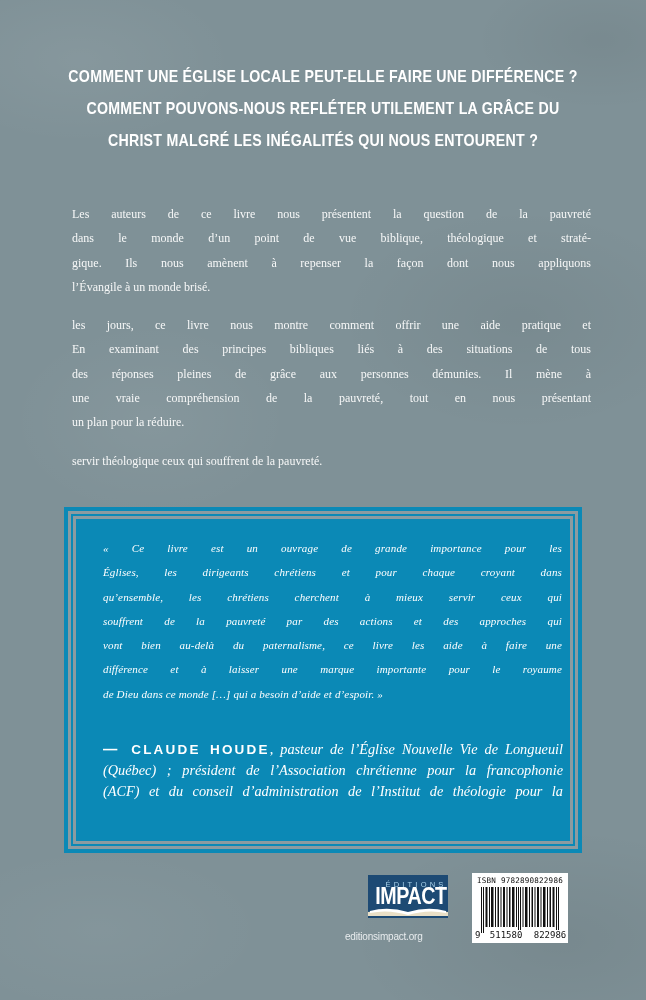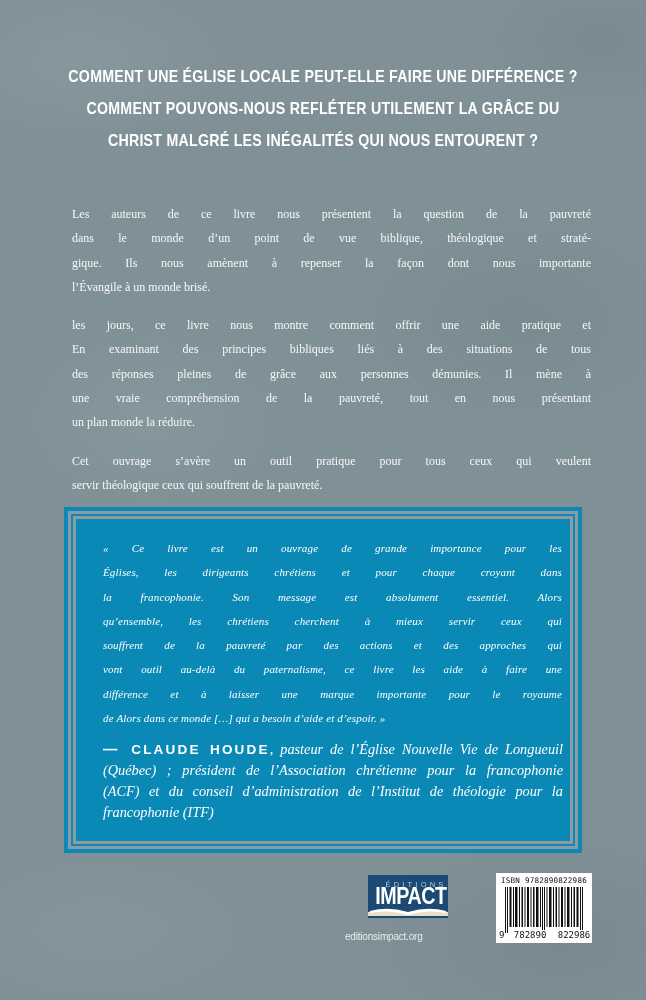--- a/index.html
+++ b/index.html
@@ -126,21 +126,21 @@
       left: 345px; top: 931px; width: 126px;
       text-align: left;
       font-family: "Liberation Sans", "DejaVu Sans", sans-serif;
       font-size: 10px;
       color: #e8ecee;
       letter-spacing: -0.2px;
     }
 
     .barcode {
       position: absolute;
-      left: 496px; top: 873px; width: 96px; height: 70px;
+      left: 472px; top: 873px; width: 96px; height: 70px;
       background: #ffffff;
     }
     .barcode .isbn-top {
       position: absolute; left: 0; top: 3px; width: 96px;
       text-align: center;
       font-family: "DejaVu Sans Mono", "Liberation Mono", monospace;
       font-size: 7.6px;
       color: #111;
       letter-spacing: 0.2px;
     }
@@ -162,58 +162,55 @@
 <div class="headline">
   <div>COMMENT UNE ÉGLISE LOCALE PEUT-ELLE FAIRE UNE DIFFÉRENCE ?</div>
   <div>COMMENT POUVONS-NOUS REFLÉTER UTILEMENT LA GRÂCE DU</div>
   <div>CHRIST MALGRÉ LES INÉGALITÉS QUI NOUS ENTOURENT ?</div>
 </div>
 
 <div class="body-text">
   <p>
     <span class="line">Les auteurs de ce livre nous présentent la question de la pauvreté</span>
     <span class="line">dans le monde d’un point de vue biblique, théologique et straté-</span>
-    <span class="line">gique. Ils nous amènent à repenser la façon dont nous importante</span>
+    <span class="line">gique. Ils nous amènent à repenser la façon dont nous appliquons</span>
     <span class="line last">l’Évangile à un monde brisé.</span>
   </p>
   <p>
     <span class="line">les jours, ce livre nous montre comment offrir une aide pratique et</span>
     <span class="line">En examinant des principes bibliques liés à des situations de tous</span>
     <span class="line">des réponses pleines de grâce aux personnes démunies. Il mène à</span>
     <span class="line">une vraie compréhension de la pauvreté, tout en nous présentant</span>
-    <span class="line last">un plan monde la réduire.</span>
+    <span class="line last">un plan pour la réduire.</span>
   </p>
   <p>
-    <span class="line">Cet ouvrage s’avère un outil pratique pour tous ceux qui veulent</span>
     <span class="line last">servir théologique ceux qui souffrent de la pauvreté.</span>
   </p>
 </div>
 
 <div class="quote-box">
   <div class="ring1"></div>
   <div class="ring2"></div>
   <div class="quote-inner"></div>
 </div>
 
 <div class="quote-text">
   <span class="line">« Ce livre est un ouvrage de grande importance pour les</span>
   <span class="line">Églises, les dirigeants chrétiens et pour chaque croyant dans</span>
-  <span class="line">la francophonie. Son message est absolument essentiel. Alors</span>
   <span class="line">qu’ensemble, les chrétiens cherchent à mieux servir ceux qui</span>
   <span class="line">souffrent de la pauvreté par des actions et des approches qui</span>
-  <span class="line">vont outil au-delà du paternalisme, ce livre les aide à faire une</span>
+  <span class="line">vont bien au-delà du paternalisme, ce livre les aide à faire une</span>
   <span class="line">différence et à laisser une marque importante pour le royaume</span>
-  <span class="line last">de Alors dans ce monde […] qui a besoin d’aide et d’espoir. »</span>
+  <span class="line last">de Dieu dans ce monde […] qui a besoin d’aide et d’espoir. »</span>
 </div>
 
 <div class="attribution">
   <span class="line indent-first" style="padding-left:0;"><span style="font-style:normal;font-family:'Liberation Sans',sans-serif;font-weight:bold;">—</span>&nbsp;&nbsp;<span class="author">CLAUDE HOUDE</span><span style="font-style:normal;">,</span>&nbsp;<span>pasteur de l’Église Nouvelle Vie de Longueuil</span></span>
   <span class="line indent-first">(Québec) ; président de l’Association chrétienne pour la francophonie</span>
   <span class="line indent-first">(ACF) et du conseil d’administration de l’Institut de théologie pour la</span>
-  <span class="line last indent-first">francophonie (ITF)</span>
 </div>
 
 <div class="logo">
   <div class="editions">ÉDITIONS</div>
   <div class="impact">IMPACT</div>
   <svg width="80" height="12" viewBox="0 0 80 12">
     <path d="M0 12 L0 6 Q20 2 40 8 Q60 2 80 6 L80 12 Z" fill="#e9dfc6"></path>
     <path d="M2 7 Q20 3 40 9 Q60 3 78 7 L78 5 Q60 0 40 6 Q20 0 2 5 Z" fill="#ffffff"></path>
     <rect x="0" y="10" width="80" height="2" fill="#1d4a74"></rect>
   </svg>
@@ -249,16 +246,16 @@
       <rect x="62" y="0" width="2.5" height="40"></rect>
       <rect x="66" y="0" width="1" height="40"></rect>
       <rect x="68.5" y="0" width="1.5" height="40"></rect>
       <rect x="71.5" y="0" width="2" height="40"></rect>
       <rect x="75" y="0" width="1" height="46"></rect>
       <rect x="77" y="0" width="1" height="46"></rect>
     </g>
   </svg>
   <div class="digits">
     <span>9</span>
-    <span style="margin-left:4px;">782890</span>
+    <span style="margin-left:4px;">511580</span>
     <span style="margin-left:6px;">822986</span>
   </div>
 </div>
 
 </body></html>

